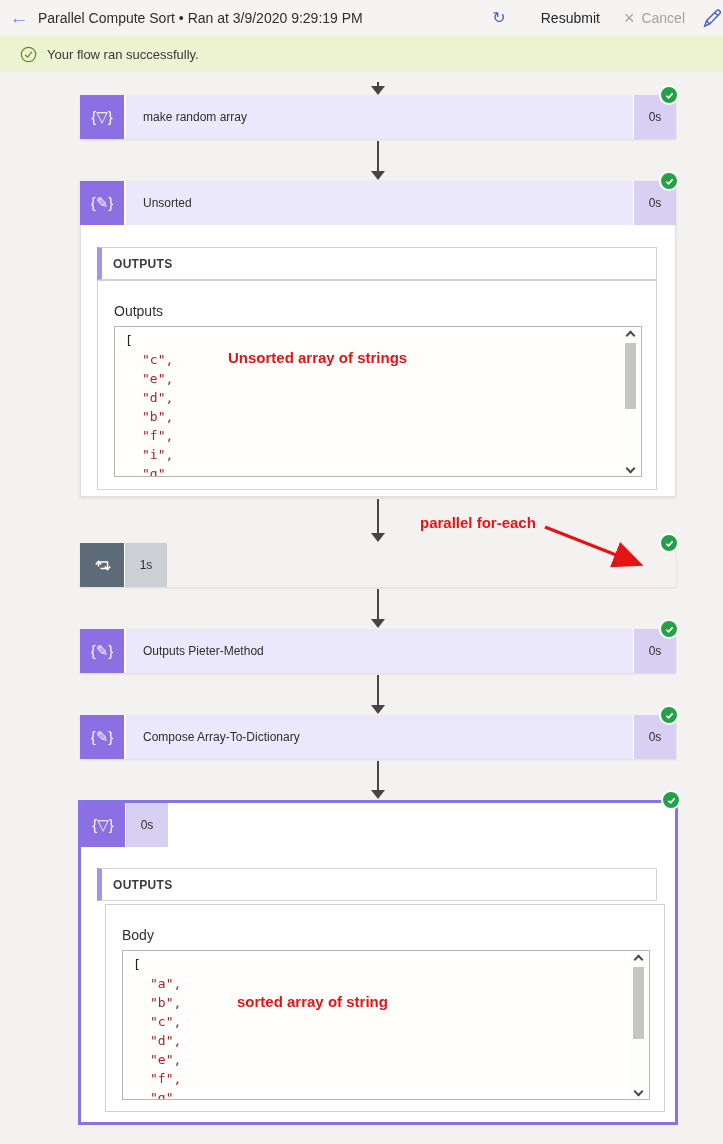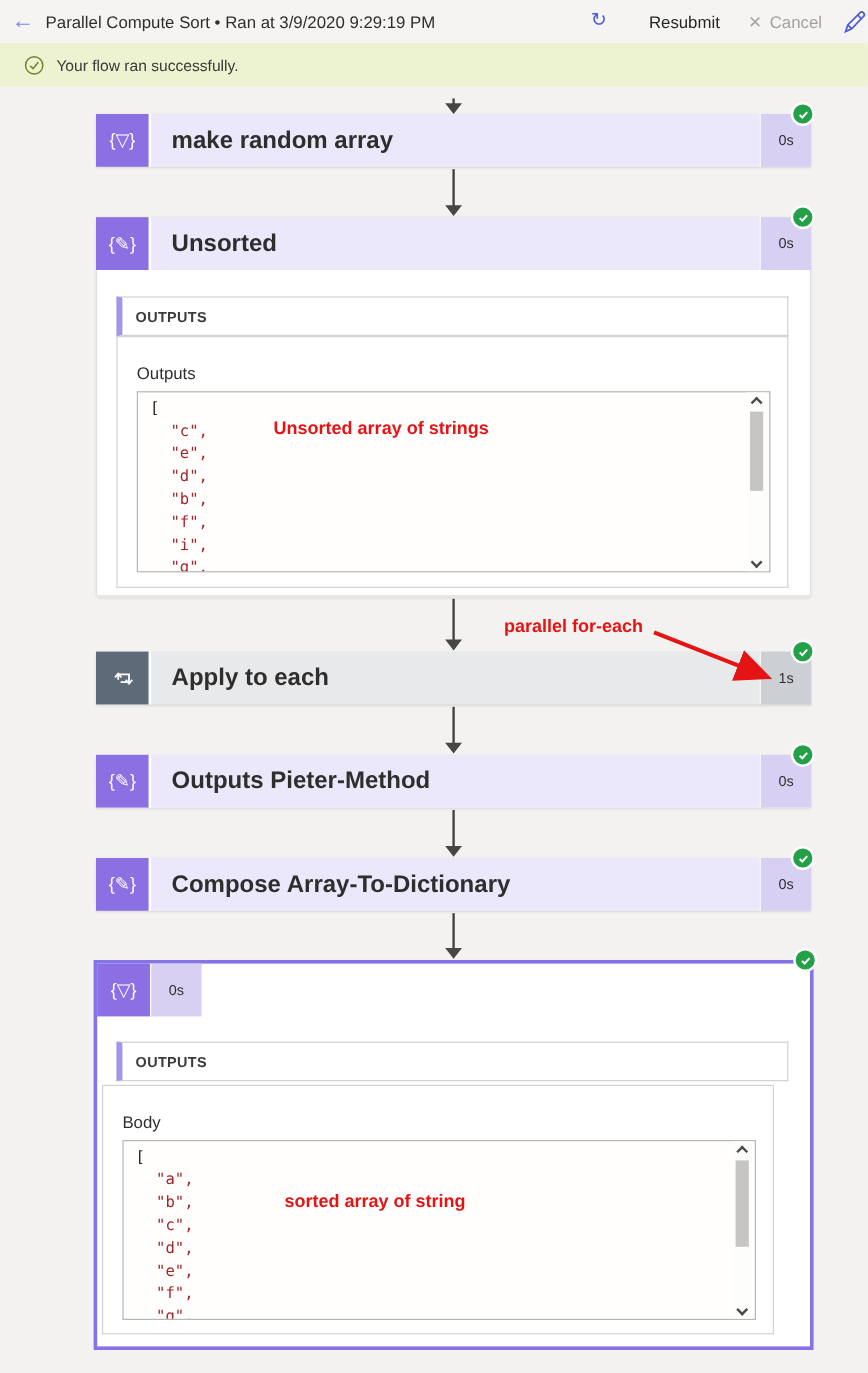--- a/index.html
+++ b/index.html
@@ -33,22 +33,22 @@
                     border-left:7px solid transparent;border-right:7px solid transparent;
                     border-top:9px solid #484543;}
 
   
   .action-row{position:absolute;left:80px;width:596px;height:44px;display:flex;
               box-shadow:0 1px 2px rgba(0,0,0,.10);}
   .action-icon{width:44px;height:44px;flex:0 0 44px;display:flex;align-items:center;justify-content:center;
                color:#fff;font-size:15px;}
   .purple .action-icon{background:#8b6fe3;}
   .gray .action-icon{background:#5d6b79;}
-  .action-title{flex:1;display:flex;align-items:center;padding-left:17px;font-size:20px;color:#2f2e2d;
-                border-left:2px solid #fff;font-weight:bold;}
+  .action-title{flex:1;display:flex;align-items:center;padding-left:17px;font-size:12px;color:#2f2e2d;
+                border-left:2px solid #fff;}
   .purple .action-title{background:#ebe8fb;}
   .gray .action-title{background:#e8e9eb;}
   .action-duration{width:42px;flex:0 0 42px;display:flex;align-items:center;justify-content:center;
                    font-size:12px;color:#2f2e2d;border-left:1px solid #fff;}
   .purple .action-duration{background:#d8d0f3;}
   .gray .action-duration{background:#ccd0d5;}
 
   .status-badge{position:absolute;top:-10px;right:-3px;width:20px;height:20px;border-radius:50%;
                 background:#23a048;border:2px solid #fff;box-sizing:border-box;
                 display:flex;align-items:center;justify-content:center;}
@@ -191,21 +191,20 @@
 </div>
 
 <div class="action-row gray" style="top:543px;">
   <div class="action-icon">
     <svg width="20" height="20" viewBox="0 0 20 20">
       <path d="M6.5 11.5 V7 H15.5 V13.5 H8.5" fill="none" stroke="#fff" stroke-width="1.5"></path>
       <path d="M3.8 9.5 L6.5 6.3 L9.2 9.5" fill="none" stroke="#fff" stroke-width="1.5"></path>
       <path d="M12.8 11.5 L15.5 14.7 L18.2 11.5" fill="none" stroke="#fff" stroke-width="1.5"></path>
     </svg>
   </div>
-  <div class="action-title">Apply to each</div>
   <div class="action-duration">1s</div>
   <div class="status-badge">
     <svg width="11" height="11" viewBox="0 0 12 12">
         <path d="M2.6 6.3 L5 8.6 L9.4 3.7" fill="none" stroke="#fff" stroke-width="1.8"></path>
       </svg>
   </div>
 </div>
 
 <div class="action-row purple" style="top:629px;">
   <div class="action-icon">{✎}</div>
@@ -235,21 +234,21 @@
     <div class="action-duration">0s</div>
     <div class="status-badge" style="top:-13px;right:-6px;">
       <svg width="11" height="11" viewBox="0 0 12 12">
           <path d="M2.6 6.3 L5 8.6 L9.4 3.7" fill="none" stroke="#fff" stroke-width="1.8"></path>
         </svg>
     </div>
   </div>
   <div class="section-strip" style="left:16px;top:65px;width:560px;">
     <span class="sec-label">OUTPUTS</span>
   </div>
-  <div class="param-box" style="left:4px;top:101px;width:560px;height:208px;">
+  <div class="param-box" style="left:24px;top:101px;width:560px;height:208px;">
     <div class="field-label" style="top:22px;">Body</div>
     <div class="code-box" style="left:16px;top:45px;width:528px;height:150px;">
         <div class="code-line punc">[</div>
         <div class="code-line str">"a",</div>
         <div class="code-line str">"b",</div>
         <div class="code-line str">"c",</div>
         <div class="code-line str">"d",</div>
         <div class="code-line str">"e",</div>
         <div class="code-line str">"f",</div>
         <div class="code-line str">"g",</div>

